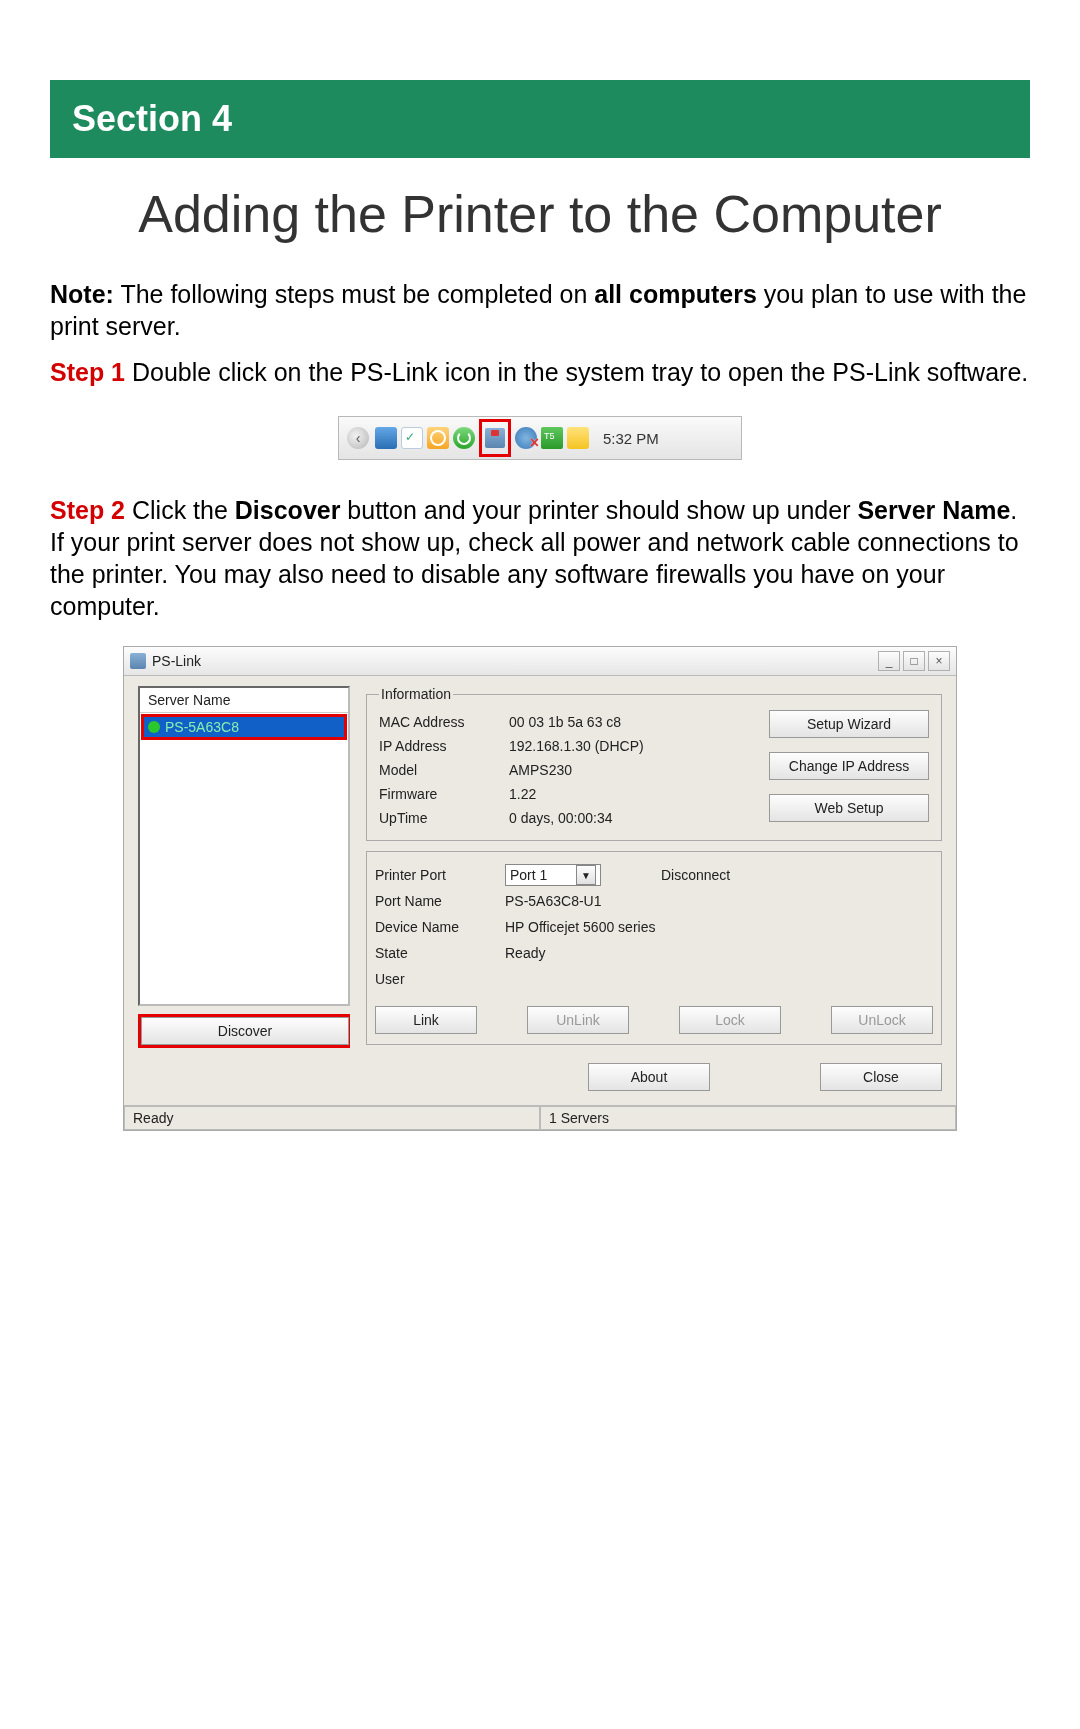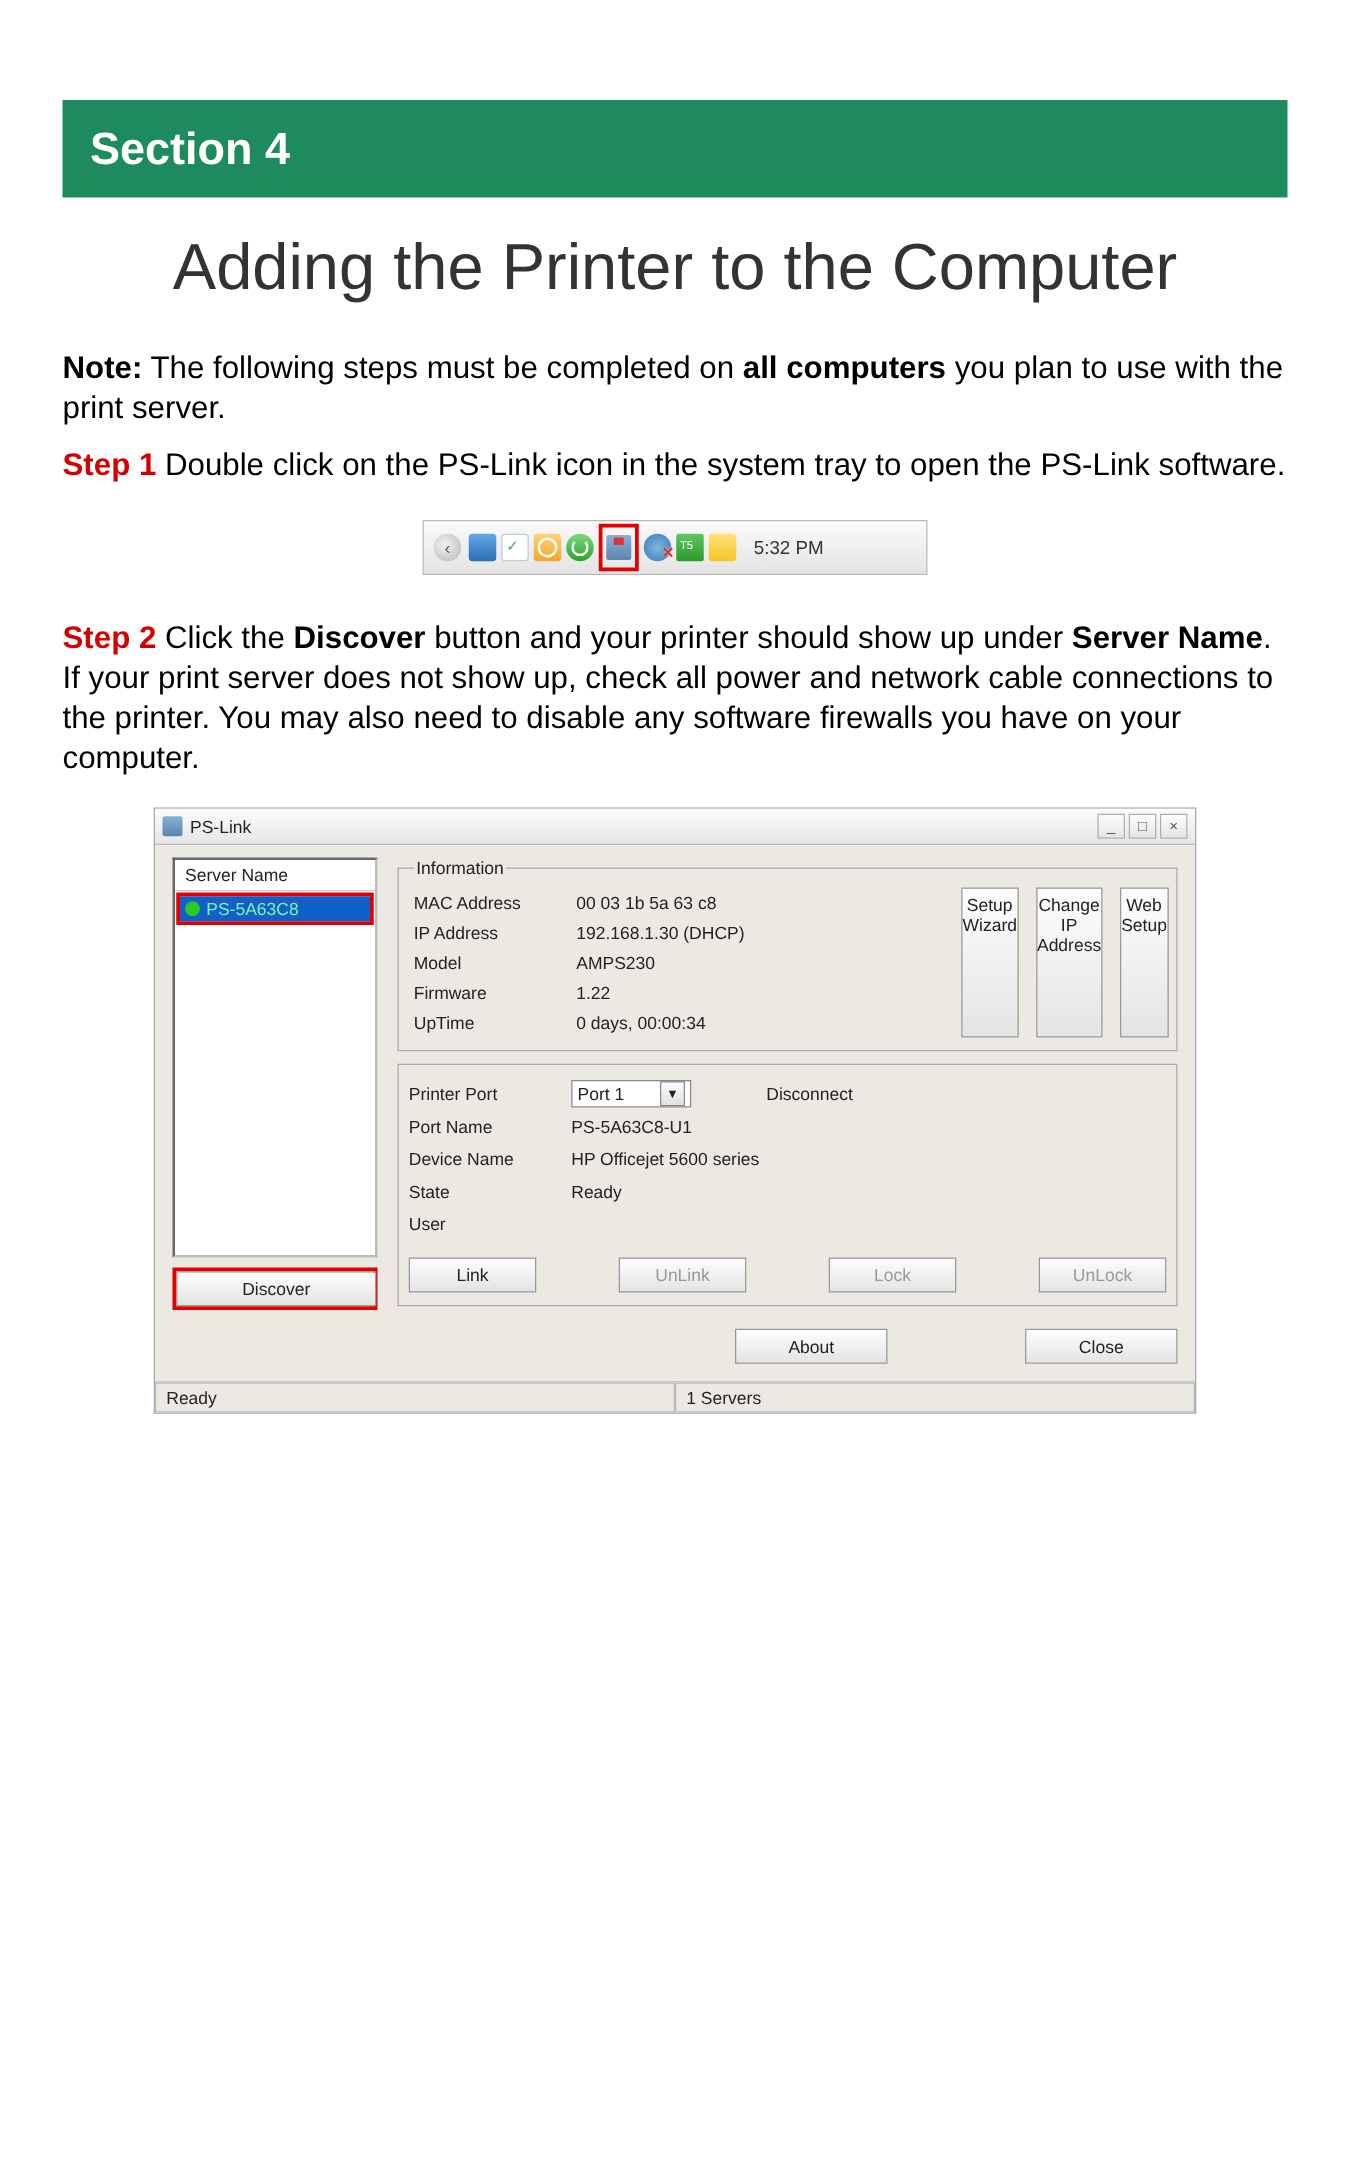--- a/index.html
+++ b/index.html
@@ -134,34 +134,34 @@
   .btn.disabled{color:#999;}
   .right-col{flex:1;display:flex;flex-direction:column;}
   fieldset.info{
     border:1px solid #aaa;padding:8px 12px 10px 12px;margin:0 0 10px 0;
   }
   fieldset.info legend{font-size:14px;}
   .info-grid{display:flex;}
   .info-labels{width:130px;}
   .info-vals{flex:1;}
   .info-labels div,.info-vals div{height:24px;line-height:24px;}
-  .side-btns{display:flex;flex-direction:row;gap:14px;margin-left:10px;width:160px;}
+  .side-btns{display:flex;flex-direction:column;gap:14px;margin-left:10px;width:160px;}
   .side-btns .btn{padding:5px 0;}
   .group2{
     border:1px solid #aaa;padding:10px 8px;margin-bottom:12px;
   }
   .g2-row{display:flex;align-items:center;height:26px;}
   .g2-label{width:130px;}
   .g2-val{flex:1;}
   .port-select{
     border:1px solid #888;background:#fff;width:96px;height:22px;display:flex;align-items:center;padding:0 4px;box-sizing:border-box;
   }
   .port-select .dd{margin-left:auto;width:18px;height:18px;border:1px solid #888;background:linear-gradient(#fdfdfd,#e0e0e0);display:flex;align-items:center;justify-content:center;font-size:10px;}
   .disconnect-lbl{margin-left:60px;}
-  .btn-row{display:flex;gap:66px;margin-top:14px;}
+  .btn-row{display:flex;gap:50px;margin-top:14px;}
   .btn-row .btn{width:100px;}
   .bottom-row{display:flex;gap:110px;justify-content:flex-end;margin:6px 0 4px 0;}
   .bottom-row .btn{width:120px;}
   .statusbar{display:flex;border-top:1px solid #bbb;}
   .status-cell{flex:1;border:1px solid #bbb;background:#ece9e2;padding:3px 8px;font-size:14px;}
 </style>
 </head>
 <body>
 
 <div class="page">

